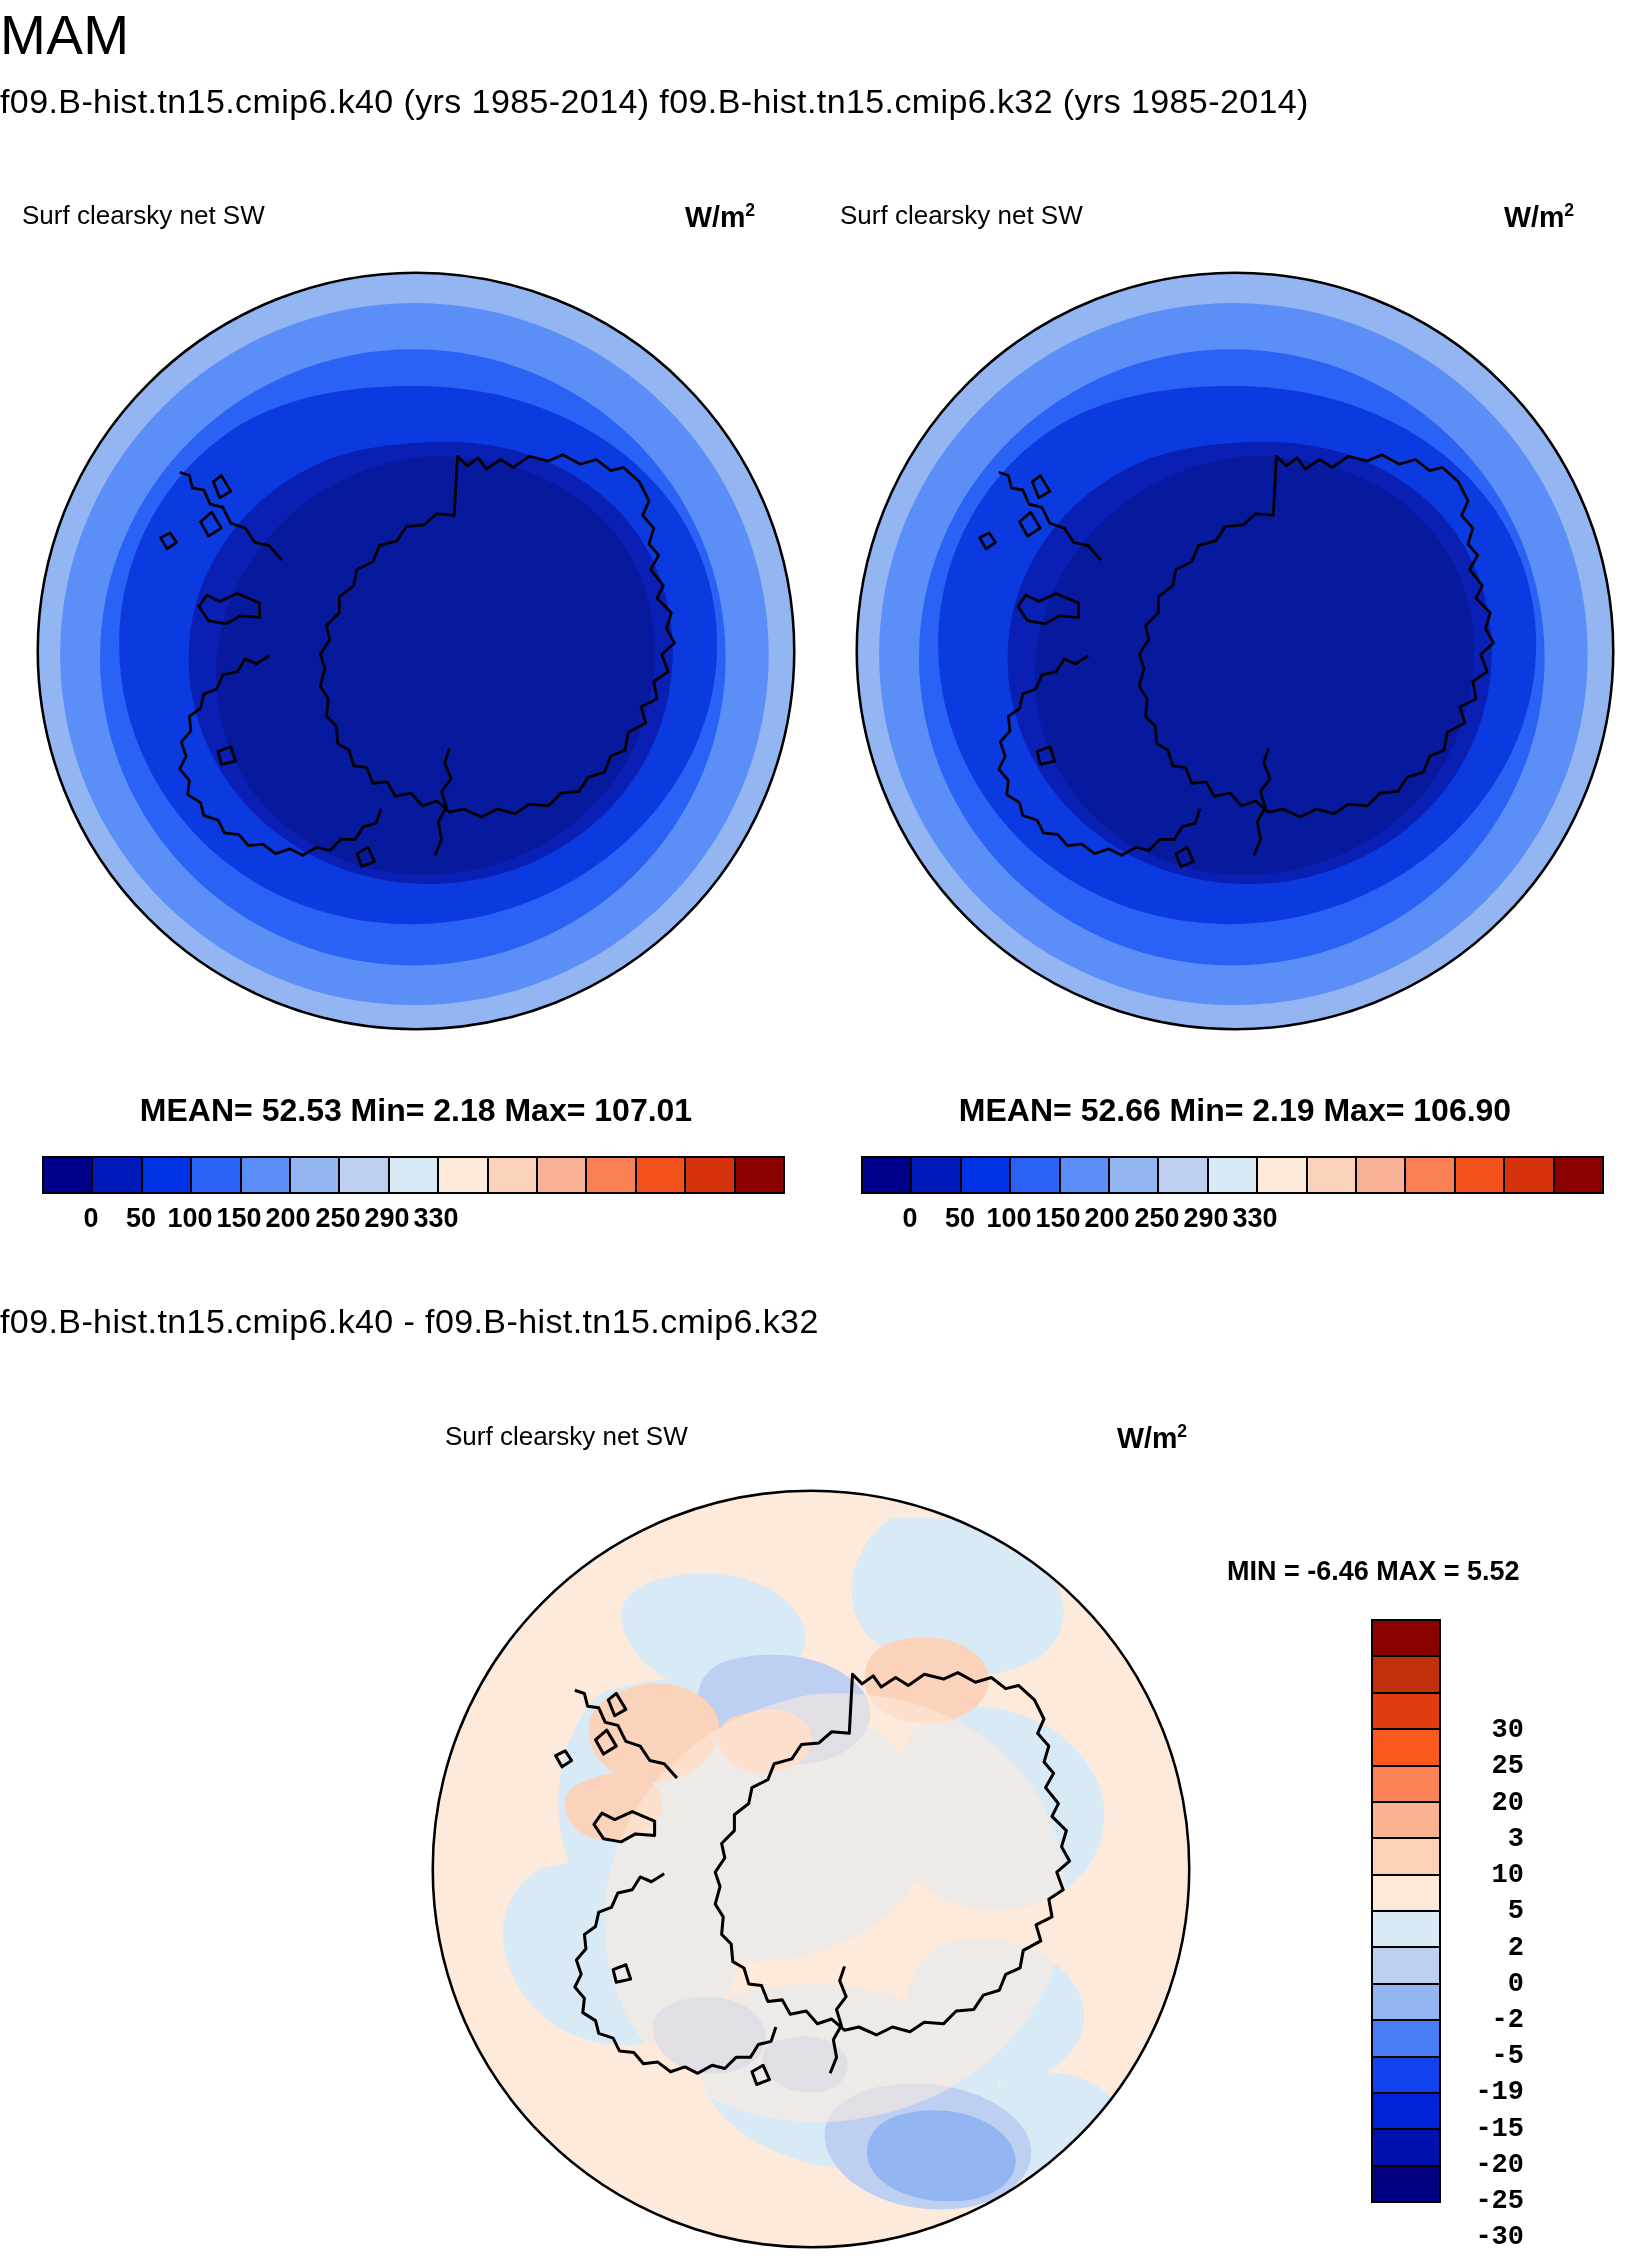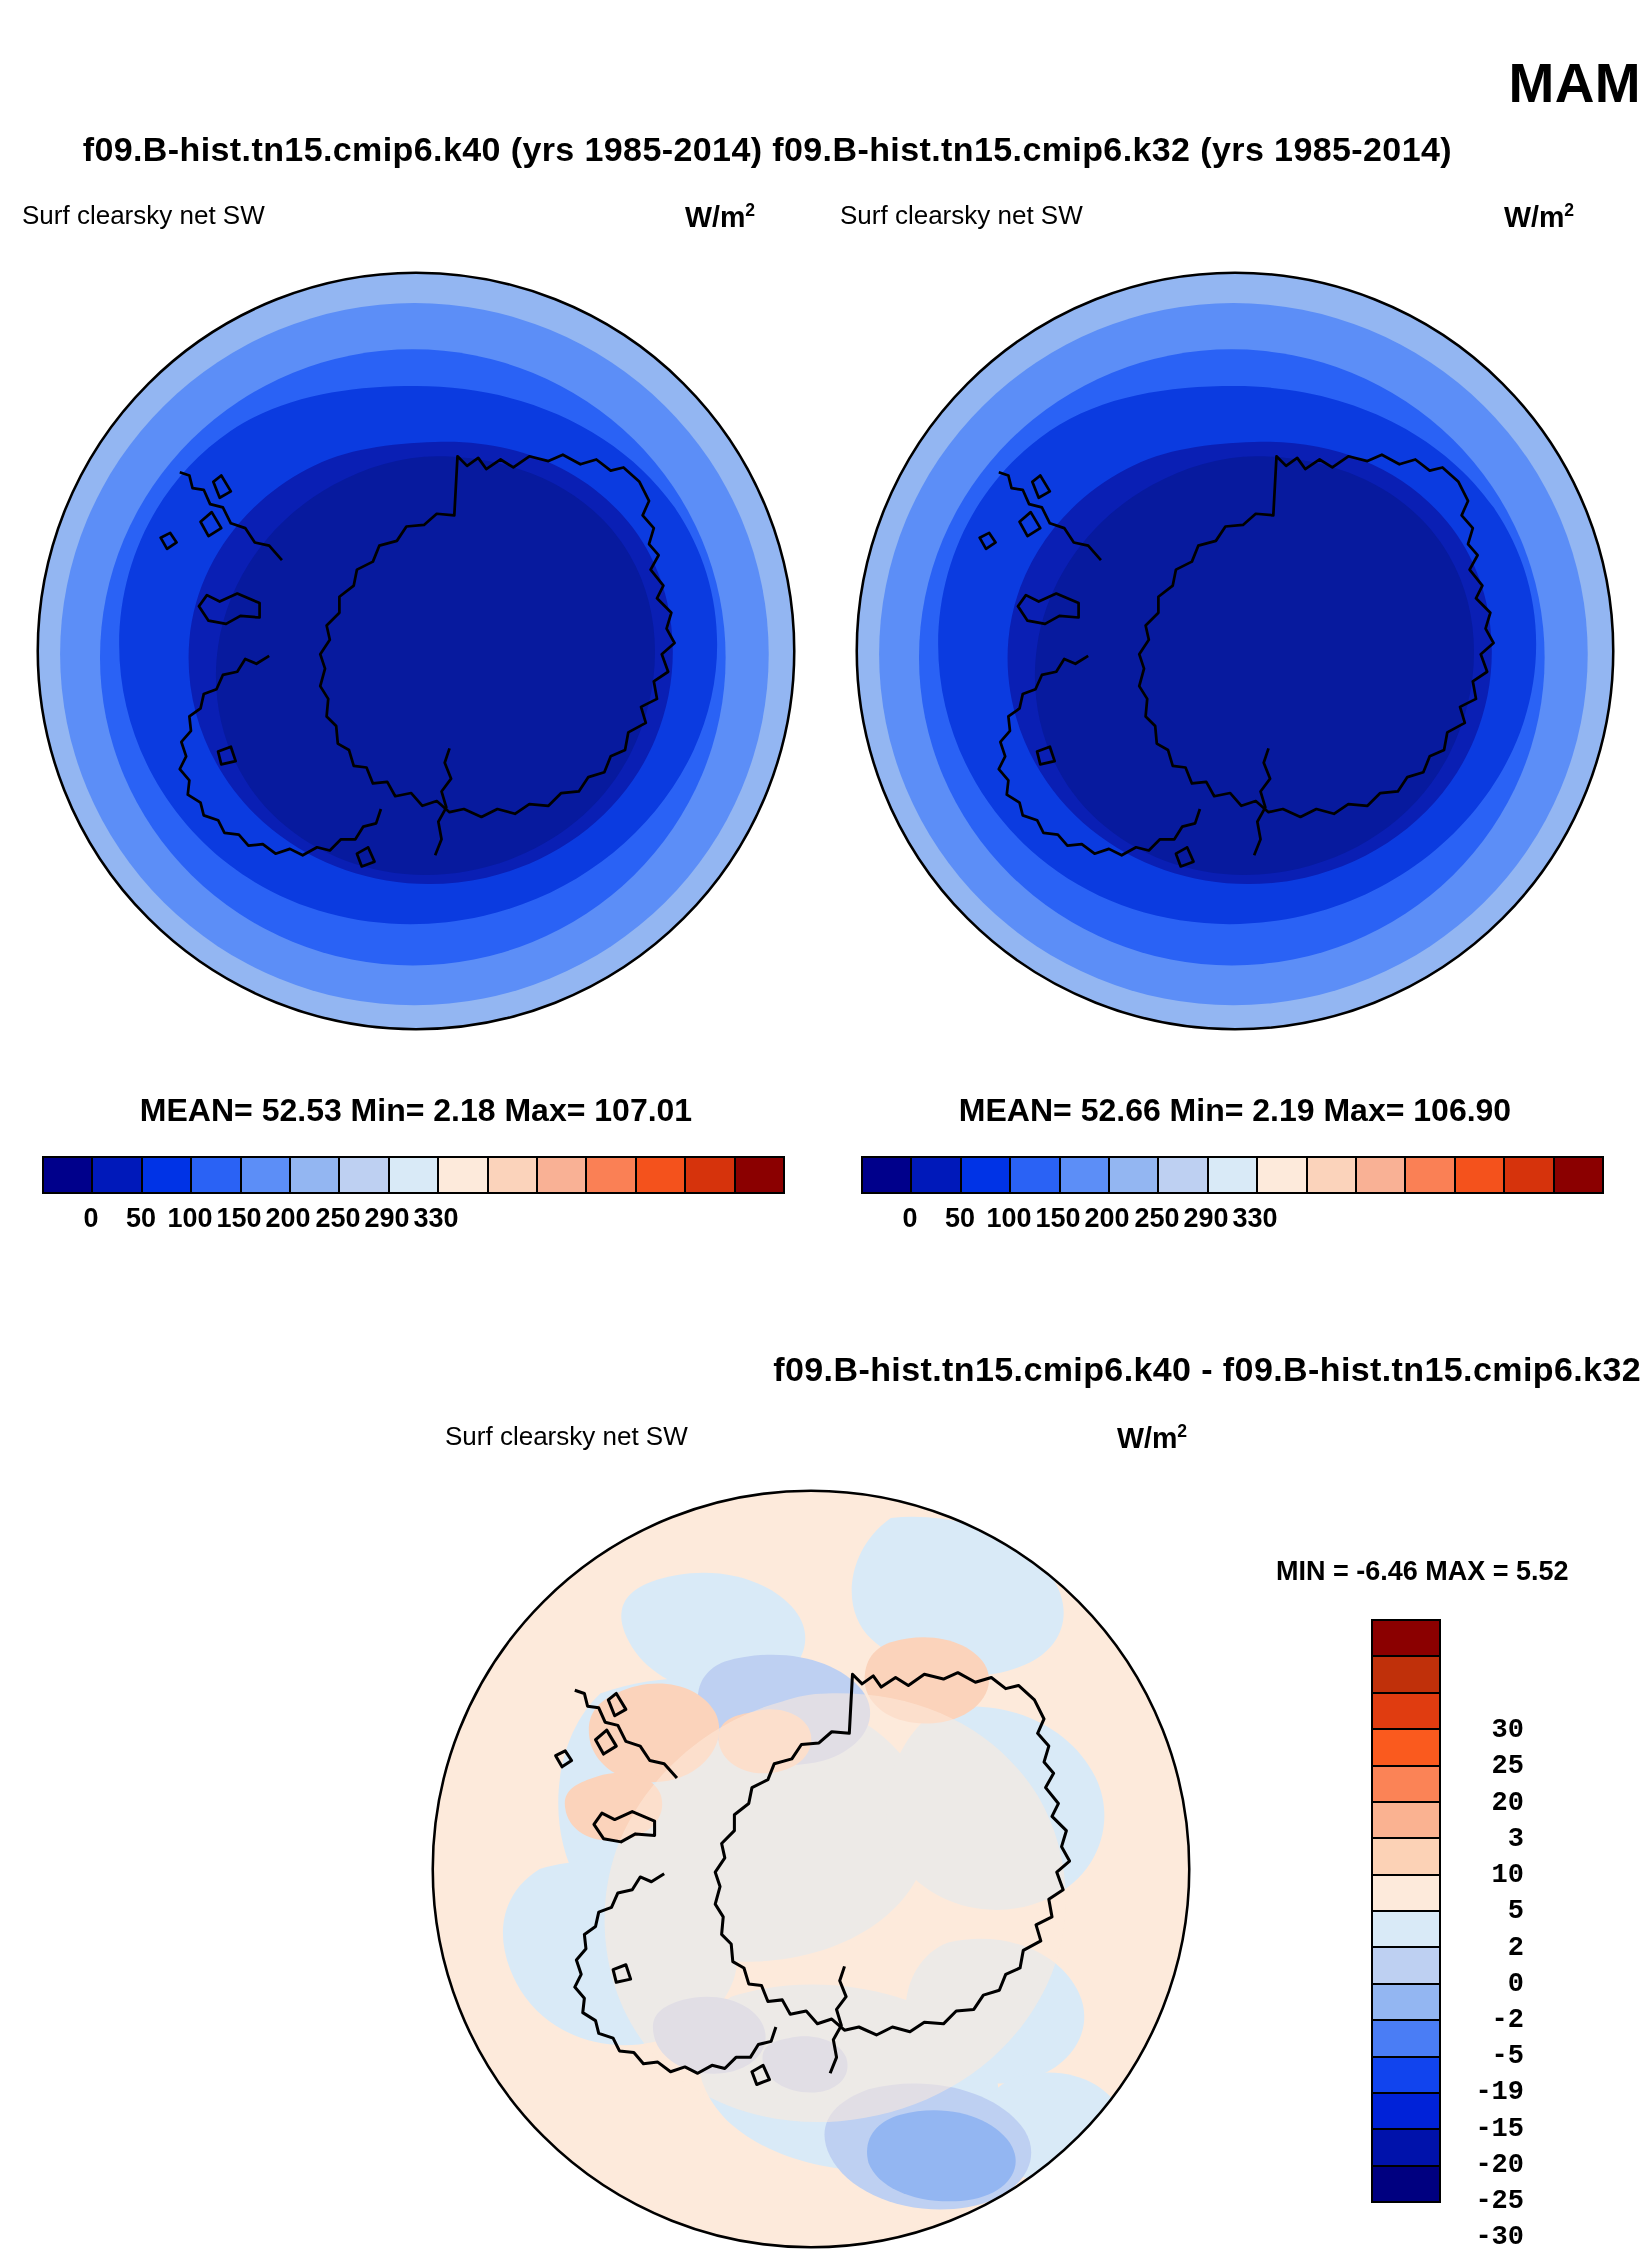--- a/index.html
+++ b/index.html
@@ -1,19 +1,19 @@
 <!DOCTYPE html>
 <html style="font-size:13.4px"><head>
 <meta charset="utf-8">
 <style>
   html,body{margin:0;padding:0;background:#ffffff;}
   body{width:1641px;height:2261px;position:relative;
        font-family:"Liberation Sans",sans-serif;color:#000;overflow:hidden;}
   .abs{position:absolute;}
-  .ttl{font-weight:bold;text-align:right;letter-spacing:0.4px;margin-top:48px;}
+  .ttl{font-weight:normal;text-align:left;letter-spacing:0.4px;}
   #main-title{left:0;top:3.4px;width:1641px;font-size:55px;}
   #sub-title{left:0;top:82px;width:1452px;font-size:34px;}
   #diff-title{left:0;top:1302px;width:1641px;font-size:34px;}
   .panel-label{font-size:26px;font-weight:normal;}
   .units{font-size:28.6px;font-weight:bold;}
   .units sup{font-size:17.6px;vertical-align:super;}
   .stats{font-size:32px;font-weight:bold;text-align:center;}
   .minmax{font-size:27px;font-weight:bold;}
   .mapwrap{position:absolute;}
   .mapwrap svg{display:block;}
@@ -197,21 +197,21 @@
     <span style="left: 394px;">330</span>
   </div>
 
 <div class="abs ttl" id="diff-title">f09.B-hist.tn15.cmip6.k40 - f09.B-hist.tn15.cmip6.k32</div>
 
 <div class="abs panel-label" style="left:445px;top:1421px;">Surf clearsky net SW</div>
 <div class="abs units" style="left:1117px;top:1421px;">
   <span>W/m</span><sup>2</sup>
 </div>
 
-<div class="abs minmax" style="left:1276px;top:1556px;">MIN =  -6.46 MAX =   5.52</div>
+<div class="abs minmax" style="left:1227px;top:1556px;">MIN =  -6.46 MAX =   5.52</div>
 
 <div class="mapwrap" id="map-diff" style="left:412px;top:1470px;">
   <svg width="798" height="798" viewBox="0 0 500 500">
     <defs>
       <clipPath id="clipD">
           <circle cx="250" cy="250" r="237"></circle>
         </clipPath>
     </defs>
     <g clip-path="url(#clipD)">
       <circle cx="250" cy="250" r="240" fill="#fdeadb"></circle>

